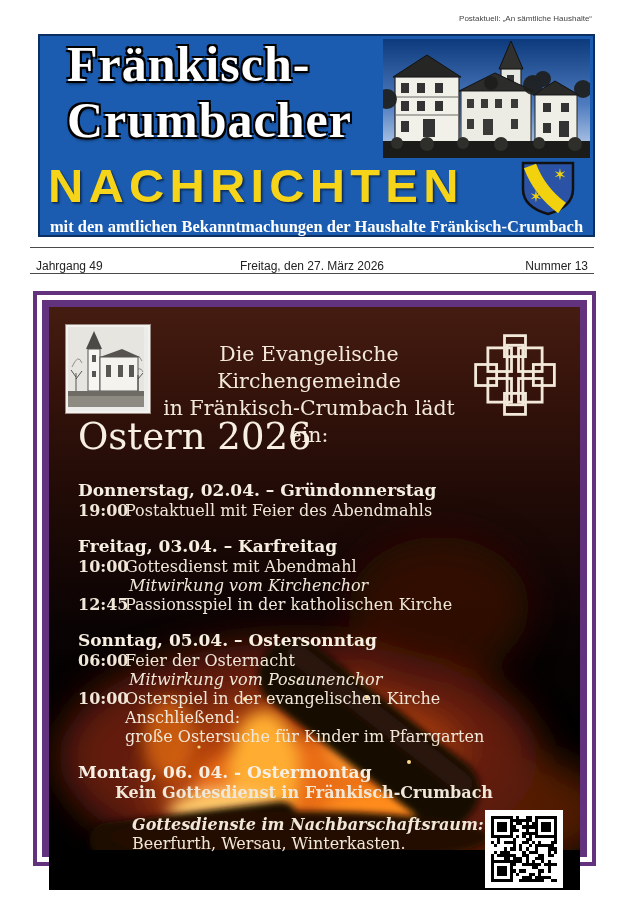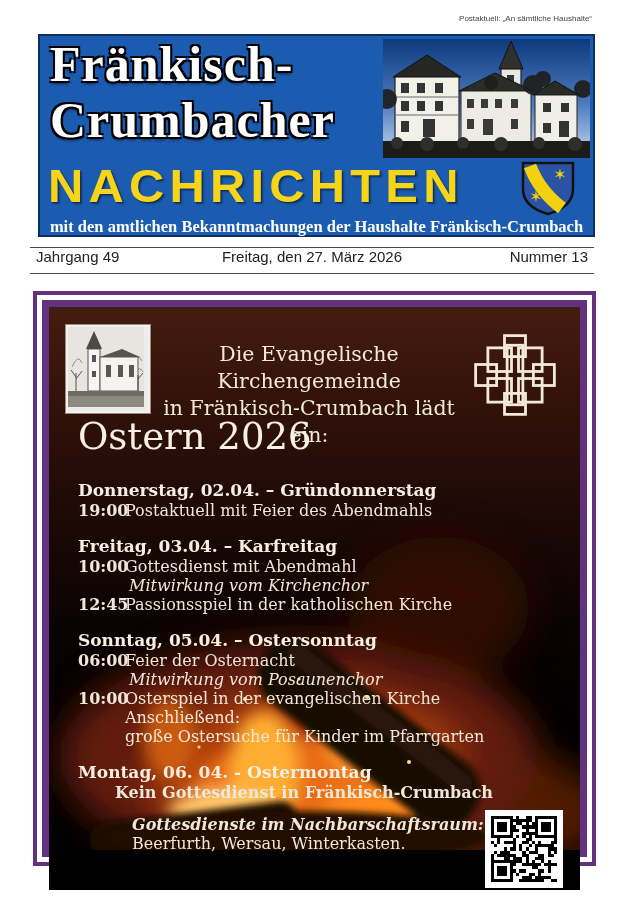--- a/index.html
+++ b/index.html
@@ -11,21 +11,21 @@
   .post-note{
     position:absolute;top:14px;right:33px;font-size:8px;color:#444;
     font-family:"Liberation Sans",sans-serif;
   }
   
   .banner{
     position:absolute;left:38px;top:34px;width:557px;height:203px;
     background:#1b5cb0;border:2px solid #0c2f63;box-sizing:border-box;
   }
   .mast-title{
-    position:absolute;left:10px;top:0px;
+    position:absolute;left:27px;top:0px;
     font-family:"Liberation Serif",serif;font-weight:bold;
     font-size:50px;line-height:56px;color:#ffffff;letter-spacing:1px;
     text-shadow:-2px -2px 0 #000,2px -2px 0 #000,-2px 2px 0 #000,2px 2px 0 #000,0 3px 3px rgba(0,0,0,.55);
   }
   .mast-art{position:absolute;right:3px;top:3px;width:207px;height:119px;}
   .mast-main{
     position:absolute;left:8px;top:122px;
     font-family:"Liberation Sans",sans-serif;font-weight:bold;
     font-size:47px;letter-spacing:5px;color:#f6d41a;
     transform:scaleX(1.04);transform-origin:left center;
@@ -36,22 +36,22 @@
   .mast-sub{
     position:absolute;left:0;right:0;top:181px;text-align:center;
     font-family:"Liberation Serif",serif;font-weight:bold;
     font-size:16.5px;color:#ffffff;white-space:nowrap;
   }
   
   .issue-line{
     position:absolute;left:30px;top:247px;width:564px;
     border-top:1px solid #4a4a4a;border-bottom:1px solid #4a4a4a;
     height:27px;box-sizing:border-box;
-    display:flex;align-items:flex-start;justify-content:space-between;
-    font-size:15px;color:#222;padding:0 6px;
+    display:flex;align-items:flex-end;justify-content:space-between;
+    font-size:12px;color:#222;padding:0 6px;
   }
   .issue-line .center{position:absolute;left:0;right:0;text-align:center;}
   
   .poster{
     position:absolute;left:33px;top:291px;width:563px;height:575px;
     box-sizing:border-box;border:4px solid #63327f;background:#ffffff;
     padding:5px;
   }
   .poster-inner{
     width:100%;height:100%;box-sizing:border-box;border:7px solid #63327f;

